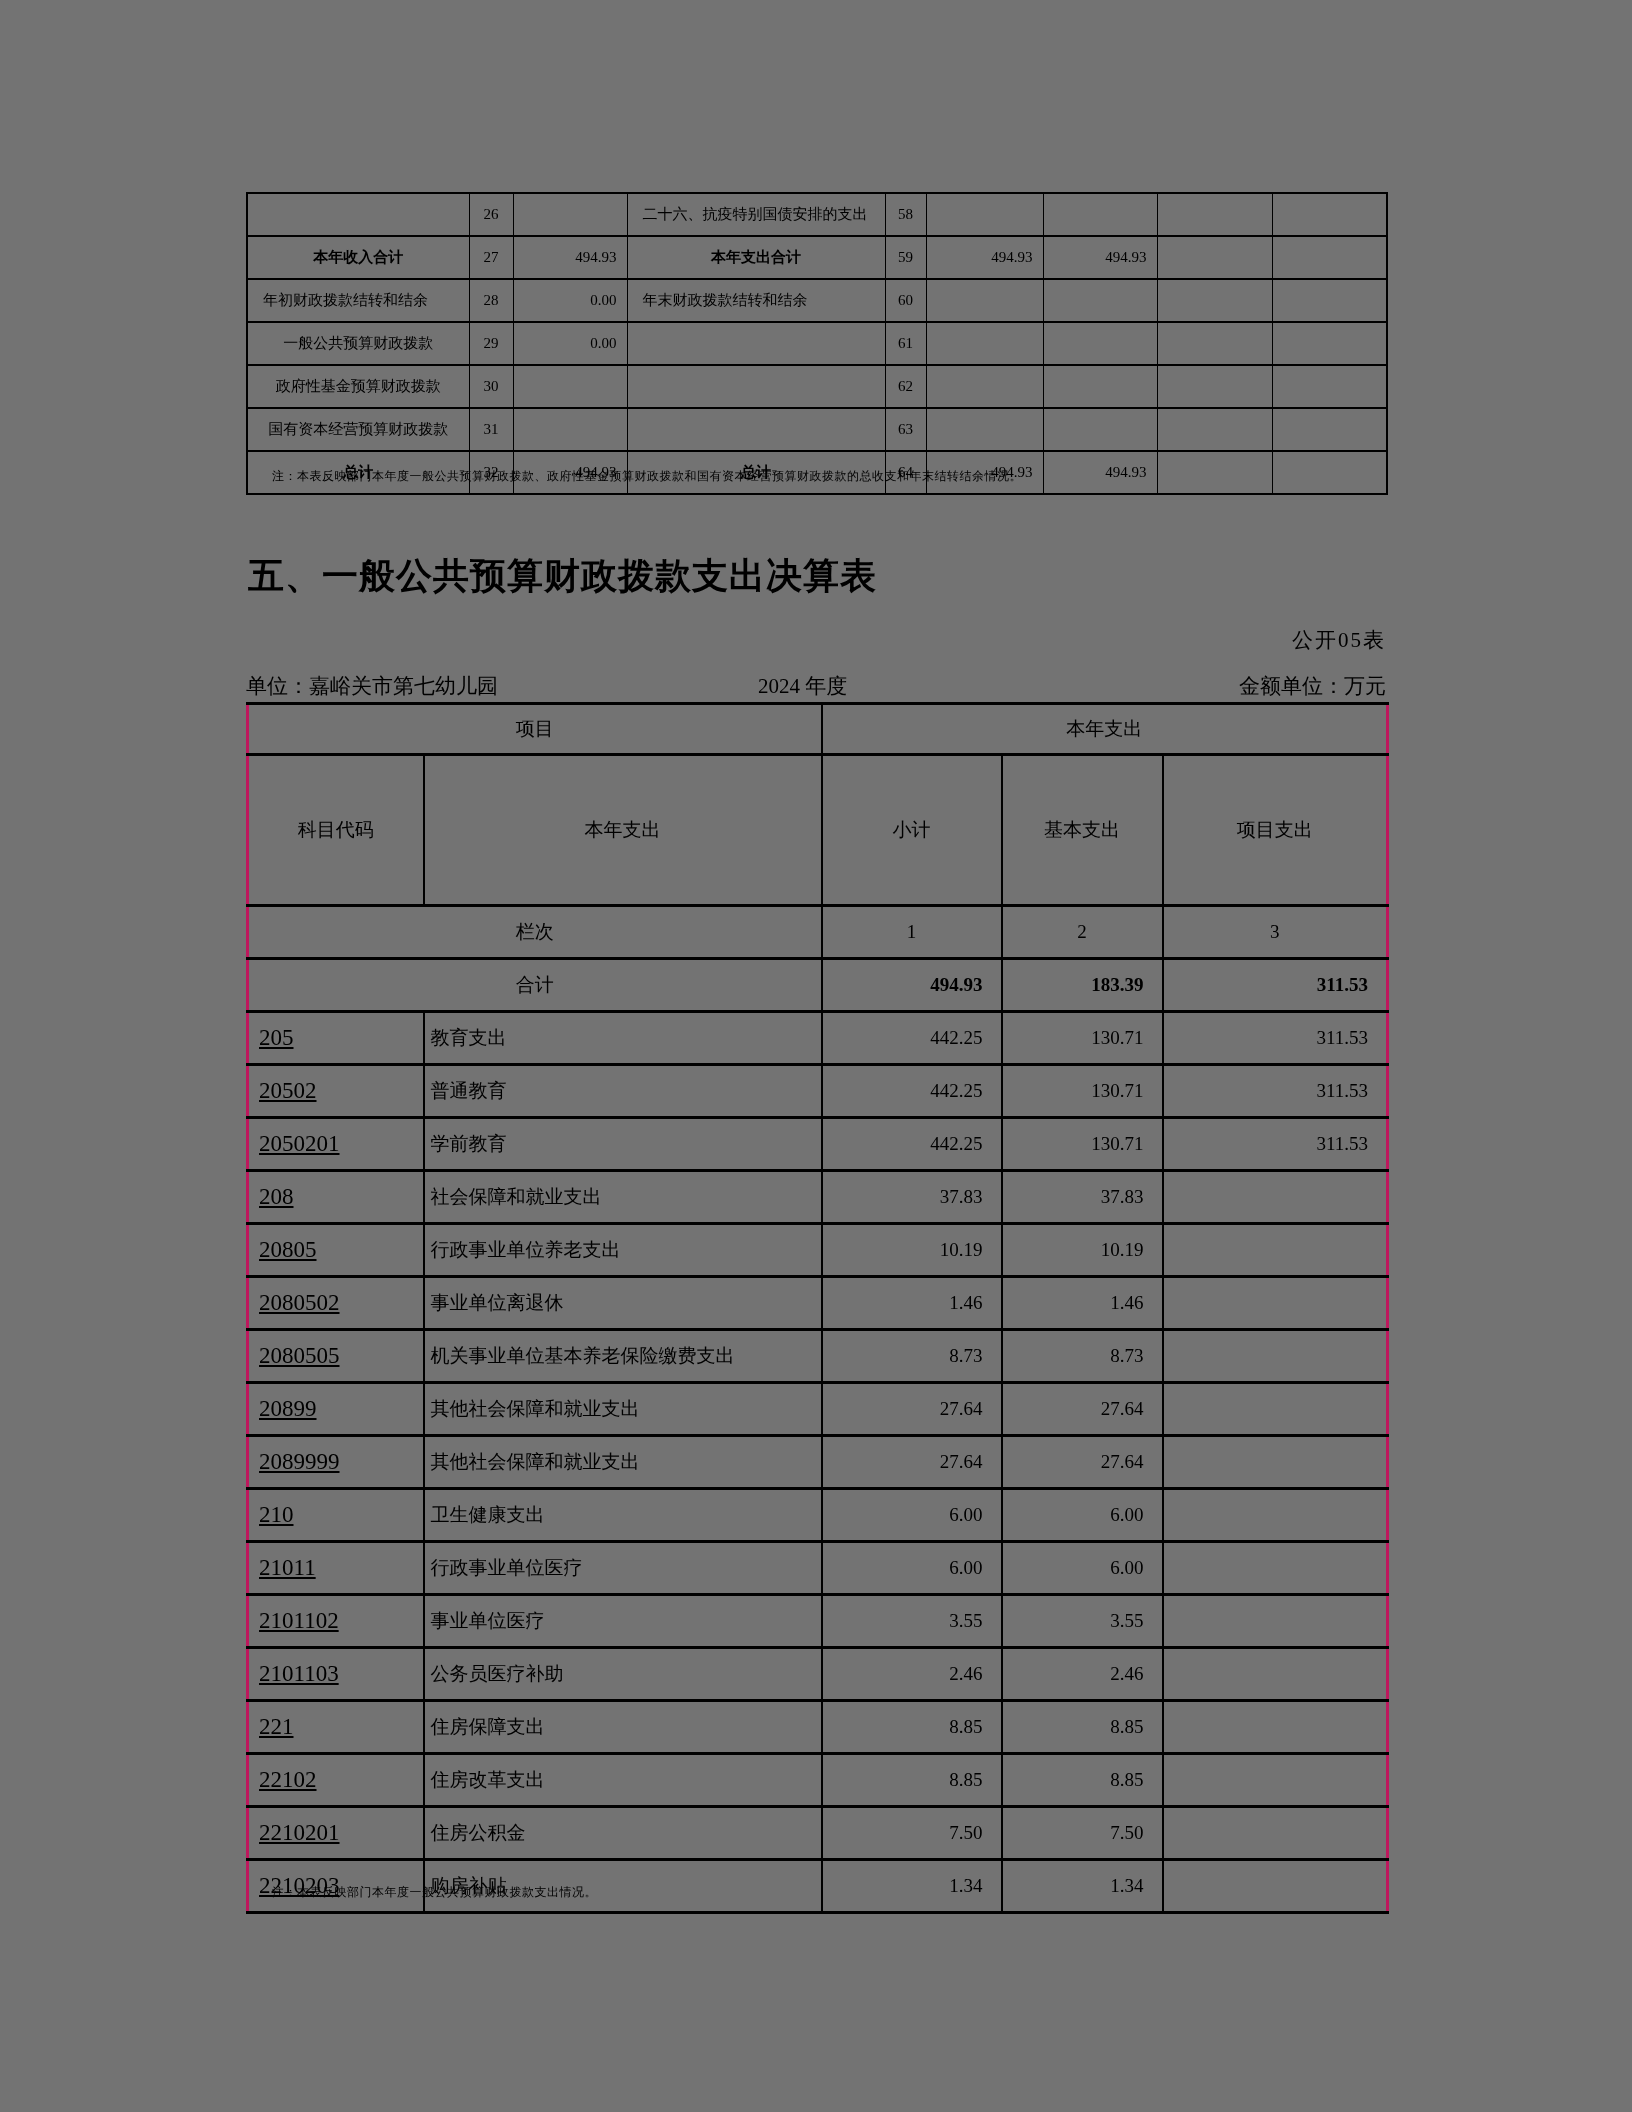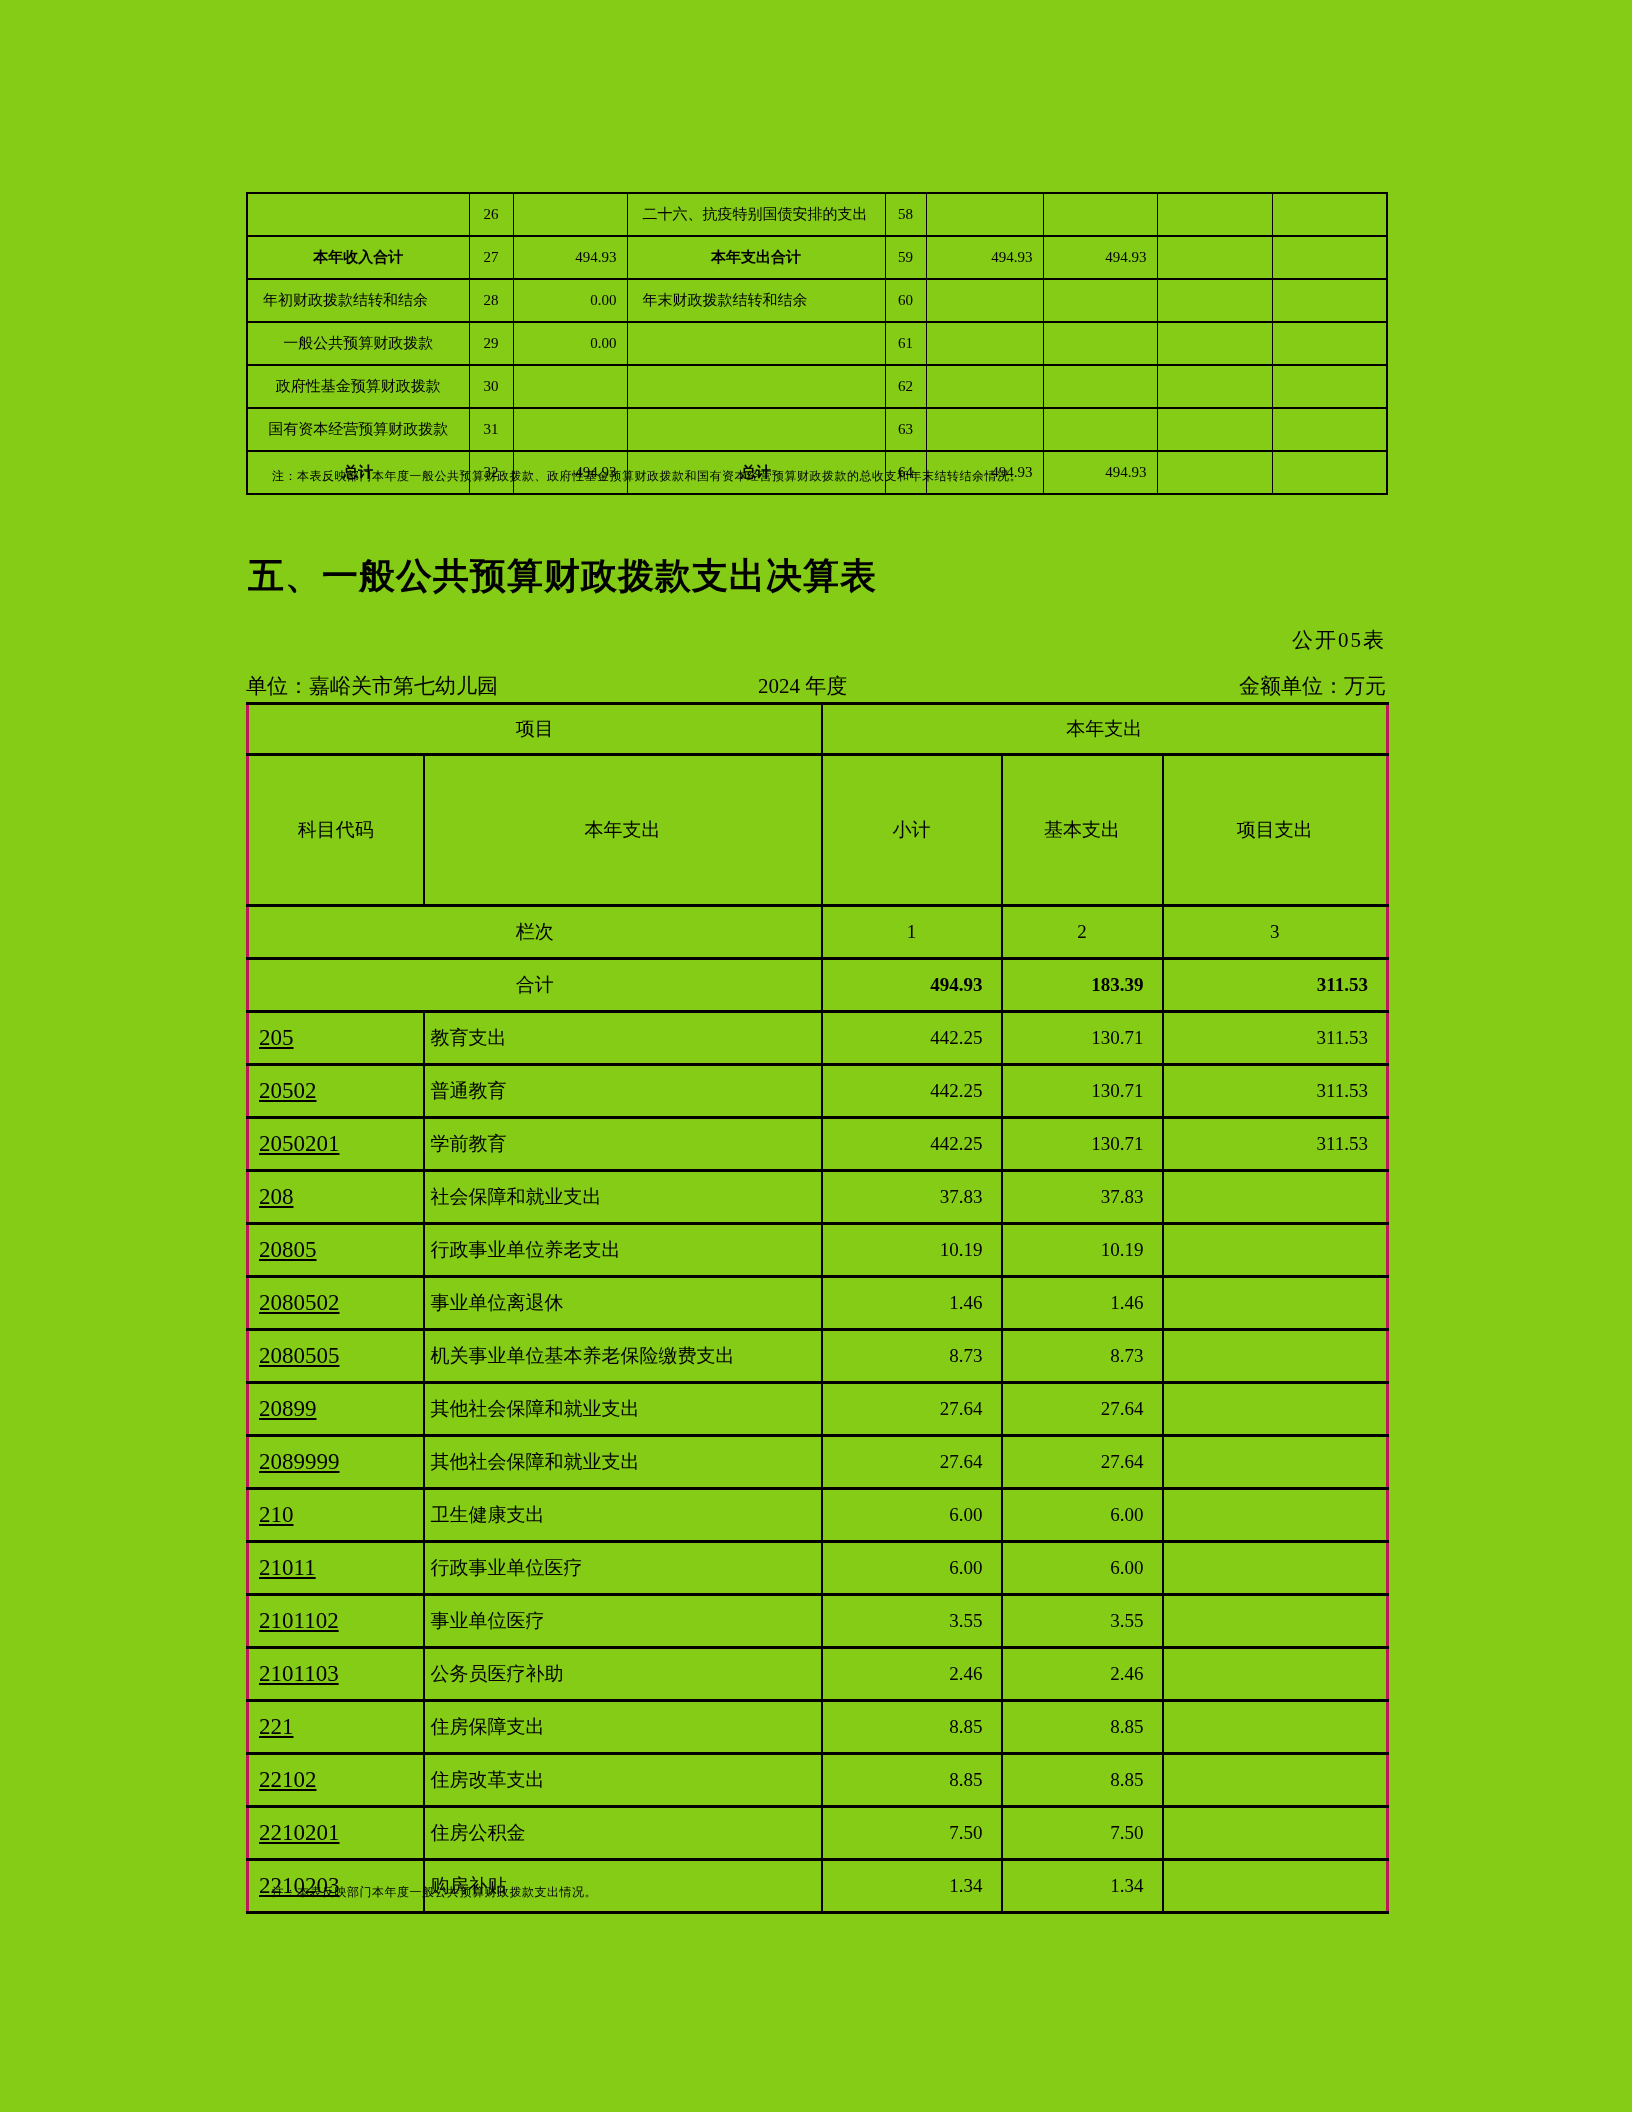--- a/index.html
+++ b/index.html
@@ -1,19 +1,19 @@
 <!DOCTYPE html>
 <html><head>
 <meta charset="utf-8">
 <style>
   html,body{margin:0;padding:0;background:#e8e8e8;}
   .page{
     position:relative;
     width:1632px;height:2112px;
-    background:#84cc16;
+    background:#737373;
     font-family:"Liberation Serif","DejaVu Serif",serif;
     color:#000;
     overflow:hidden;
   }
   table{border-collapse:collapse;table-layout:fixed;}
   td{overflow:hidden;white-space:nowrap;vertical-align:middle;}
 
   
   .t1{
     position:absolute;left:246px;top:192px;width:1140px;

